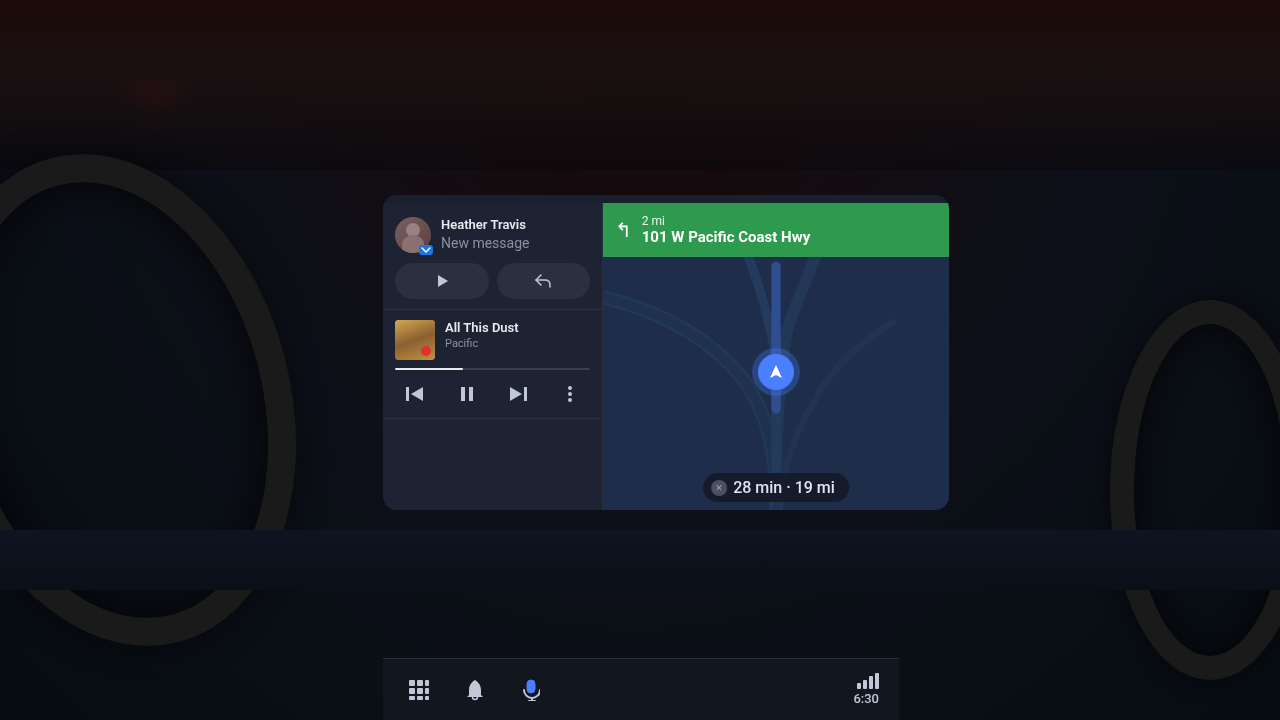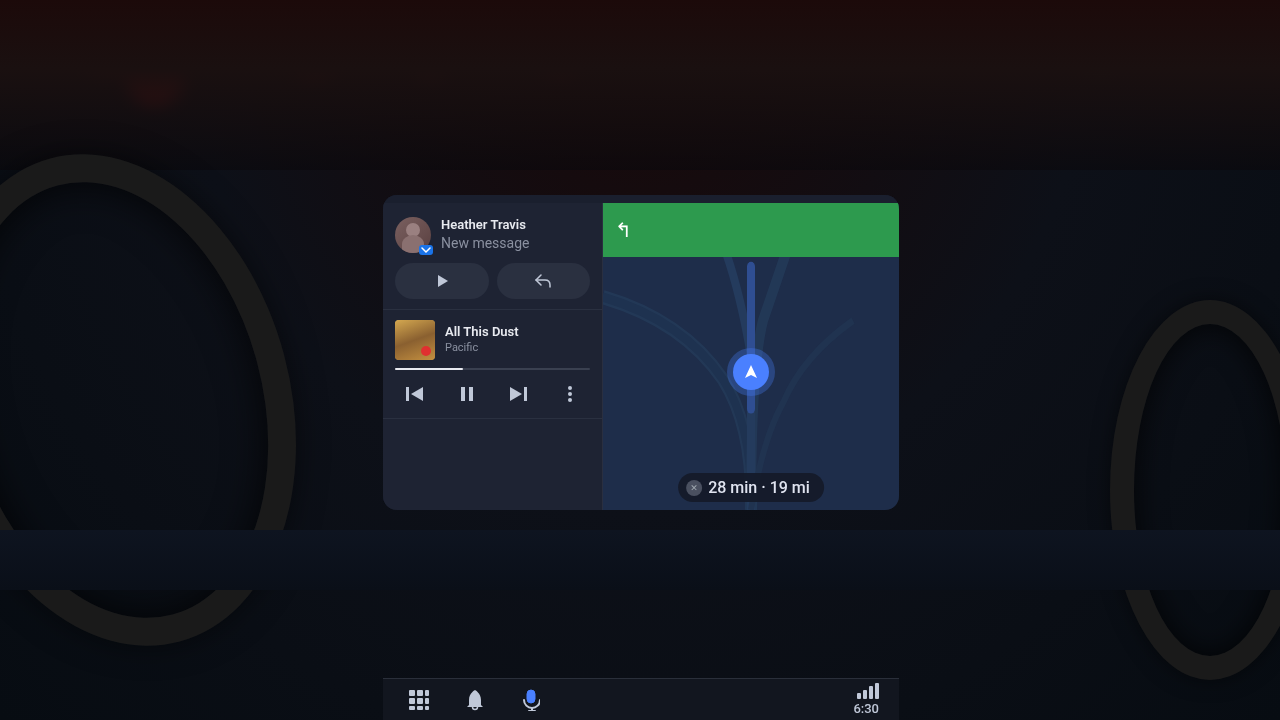--- a/index.html
+++ b/index.html
@@ -74,21 +74,21 @@
       width: 100%;
       height: 60px;
       background: linear-gradient(180deg, #0e1420 0%, #0a0f18 100%);
     }
 
     
     .display {
       position: absolute;
       top: 195px;
       left: 383px;
-      width: 516px;
+      width: 566px;
       height: 315px;
       border-radius: 14px;
       background: #1a1f2e;
       overflow: hidden;
       display: flex;
       flex-direction: column;
     }
 
     
     .display-topbar {
@@ -215,21 +215,21 @@
     }
 
     
     .music-card {
       padding: 10px 12px 8px;
       border-bottom: 1px solid #2a3040;
     }
 
     .music-header {
       display: flex;
-      align-items: center;
+      align-items: flex-start;
       gap: 10px;
       margin-bottom: 8px;
     }
 
     .album-art {
       width: 40px;
       height: 40px;
       border-radius: 4px;
       background: linear-gradient(135deg, #c8a060, #a08040);
       position: relative;
@@ -407,21 +407,21 @@
       justify-content: center;
       box-shadow: 0 0 0 6px rgba(74, 128, 255, 0.3);
     }
 
     
     .bottom-bar {
       position: absolute;
       bottom: 0;
       left: 383px;
       width: 516px;
-      height: 42px;
+      height: 62px;
       background: #12161f;
       display: flex;
       align-items: center;
       justify-content: space-between;
       padding: 0 20px;
       border-top: 1px solid #2a2f3a;
     }
 
     .bottom-icons {
       display: flex;
@@ -597,20 +597,24 @@
         <path d="M 0 80 Q 80 100 120 150 Q 150 190 148 261" stroke="#1e3a5a" stroke-width="8" fill="none"></path>
         <path d="M 200 0 Q 180 50 160 100 Q 148 140 148 261" stroke="#2a4a6a" stroke-width="10" fill="none"></path>
         <path d="M 100 0 Q 130 40 148 130 L 148 261" stroke="#2d507a" stroke-width="8" fill="none"></path>
         <path d="M 250 100 Q 200 130 180 170 Q 160 200 148 261" stroke="#243d5a" stroke-width="6" fill="none"></path>
 
         <path d="M 148 54 L 148 175" stroke="#4a80ff" stroke-width="8" fill="none" stroke-linecap="round"></path>
       </svg>
 
       <div class="nav-header">
         <span class="nav-arrow-icon">↰</span>
+        <div class="nav-distance-wrap">
+          <span class="nav-distance">2 mi</span>
+          <span class="nav-street">101 W Pacific Coast Hwy</span>
+        </div>
       </div>
 
       <div class="location-dot">
         <div class="location-arrow">
           <svg width="18" height="18" viewBox="0 0 18 18" fill="white">
             <polygon points="9,2 15,15 9,12 3,15"></polygon>
           </svg>
         </div>
       </div>
 

